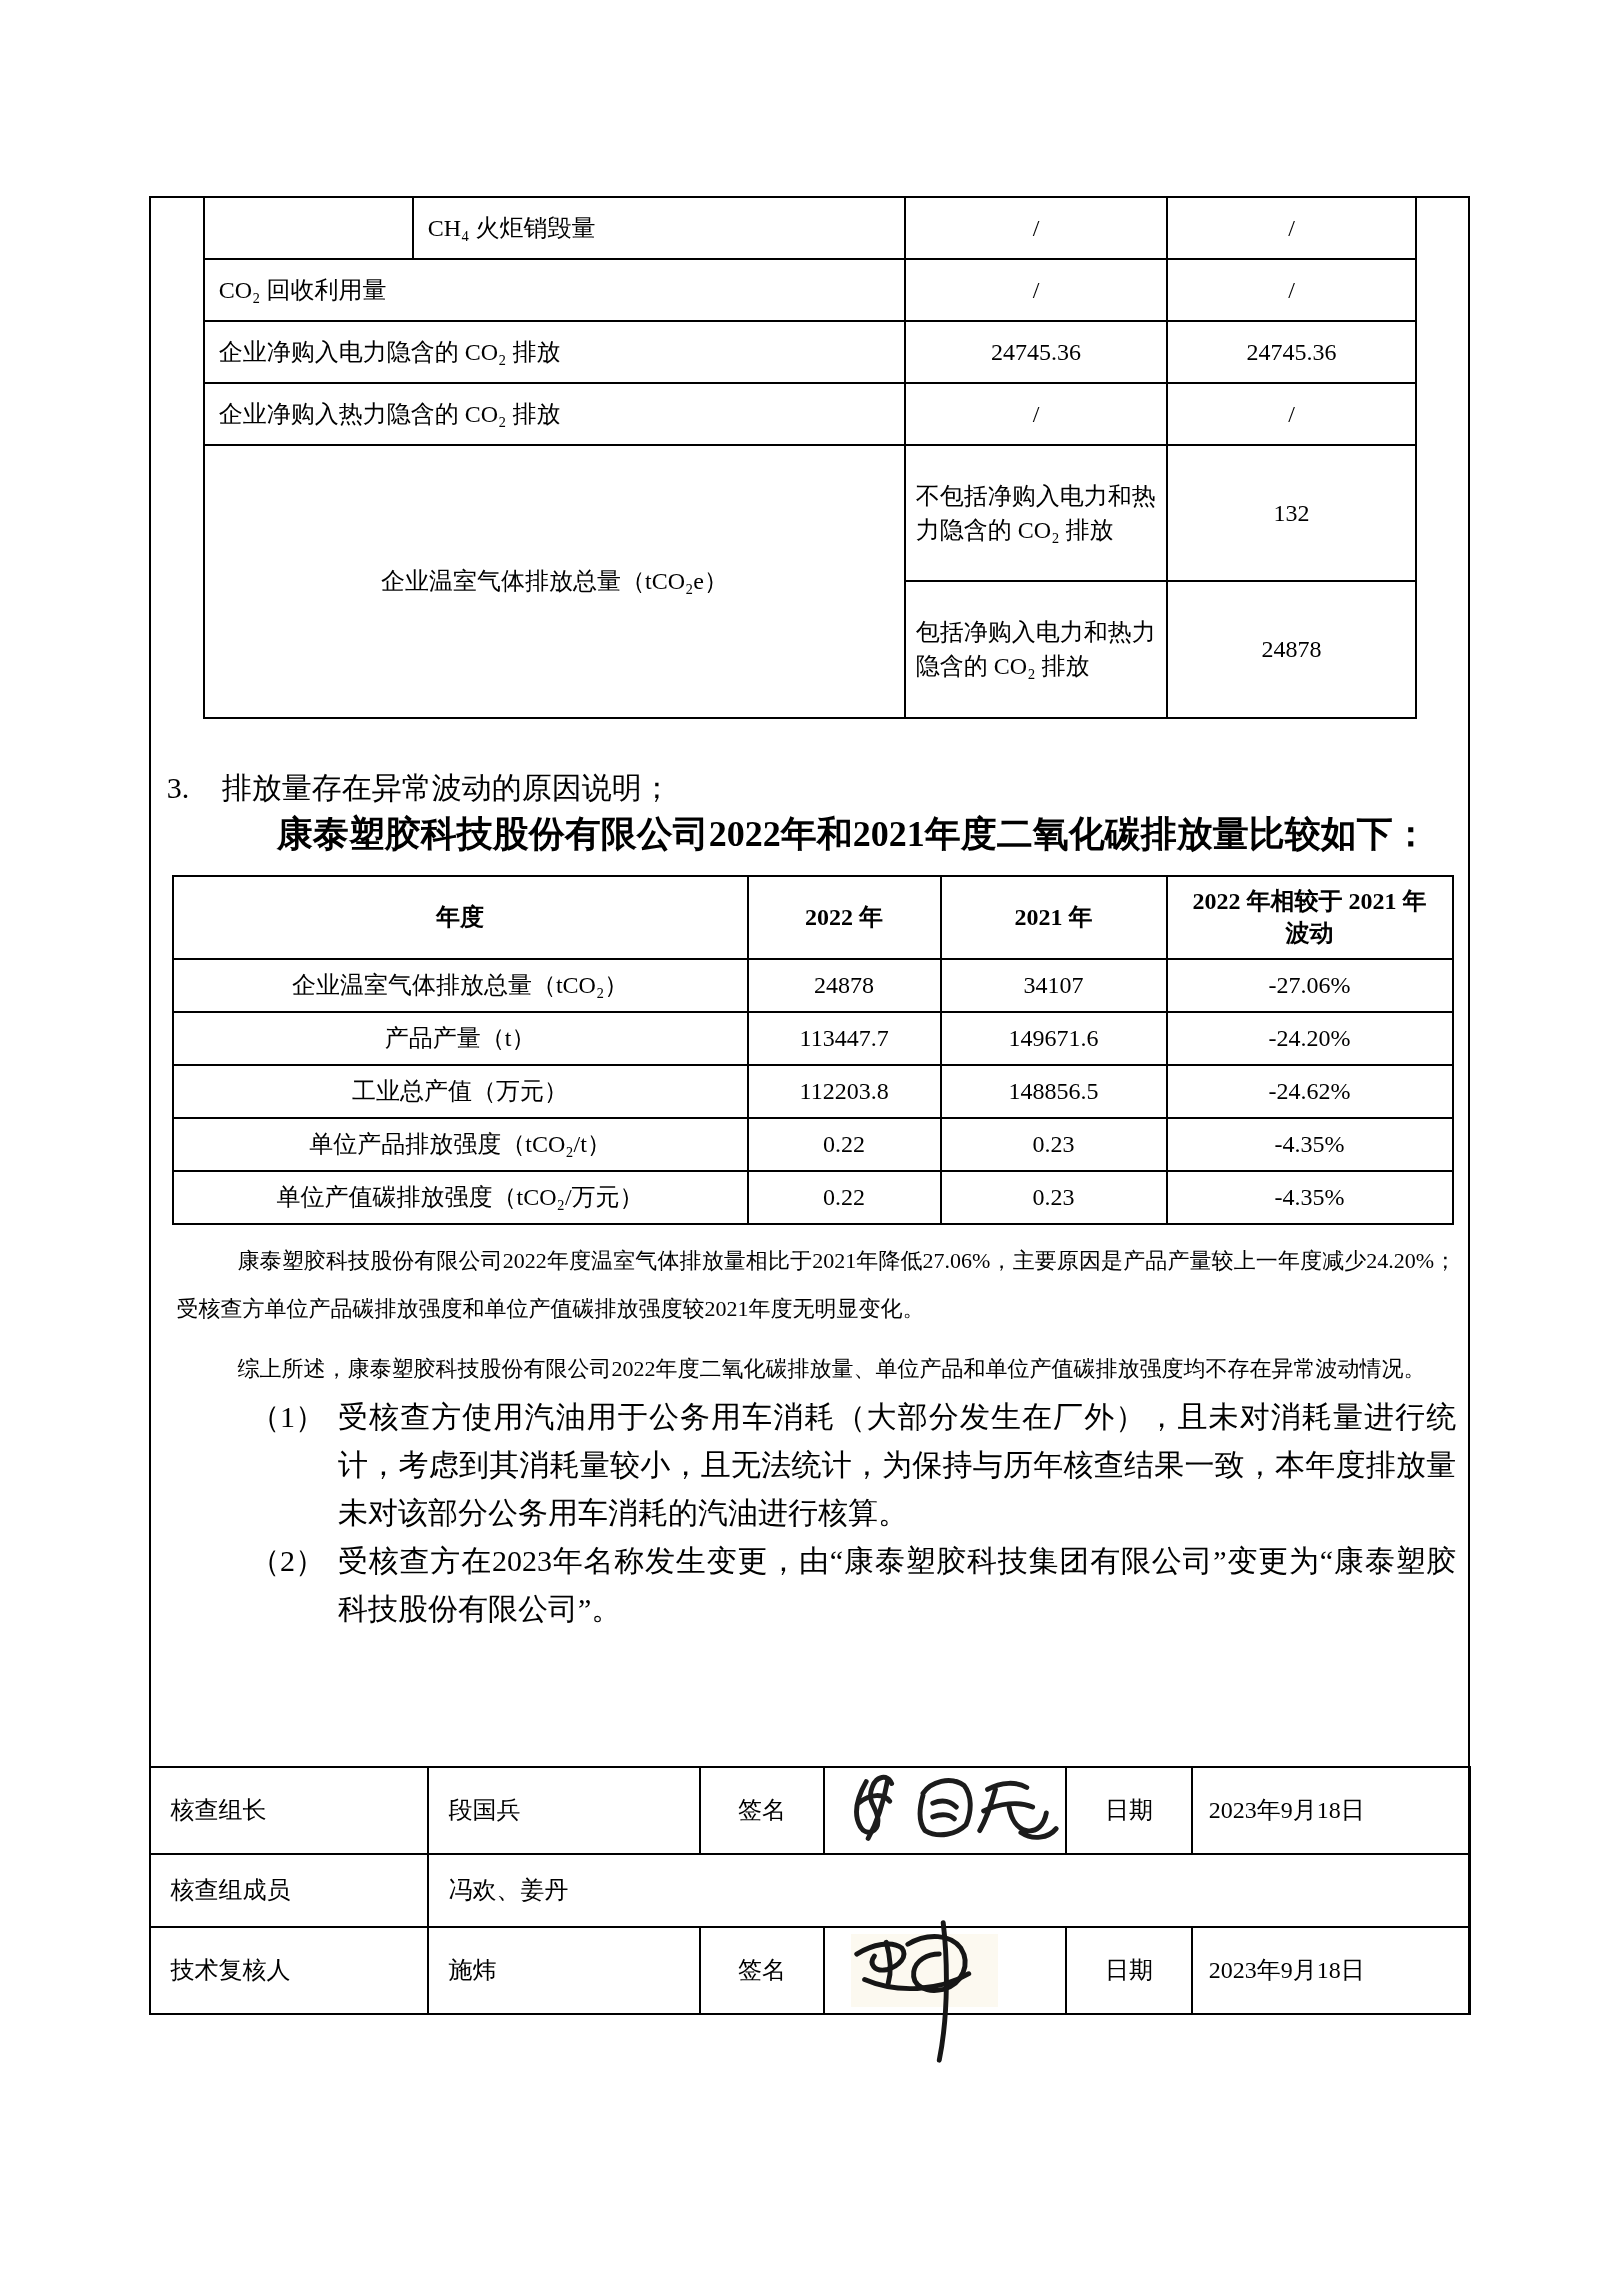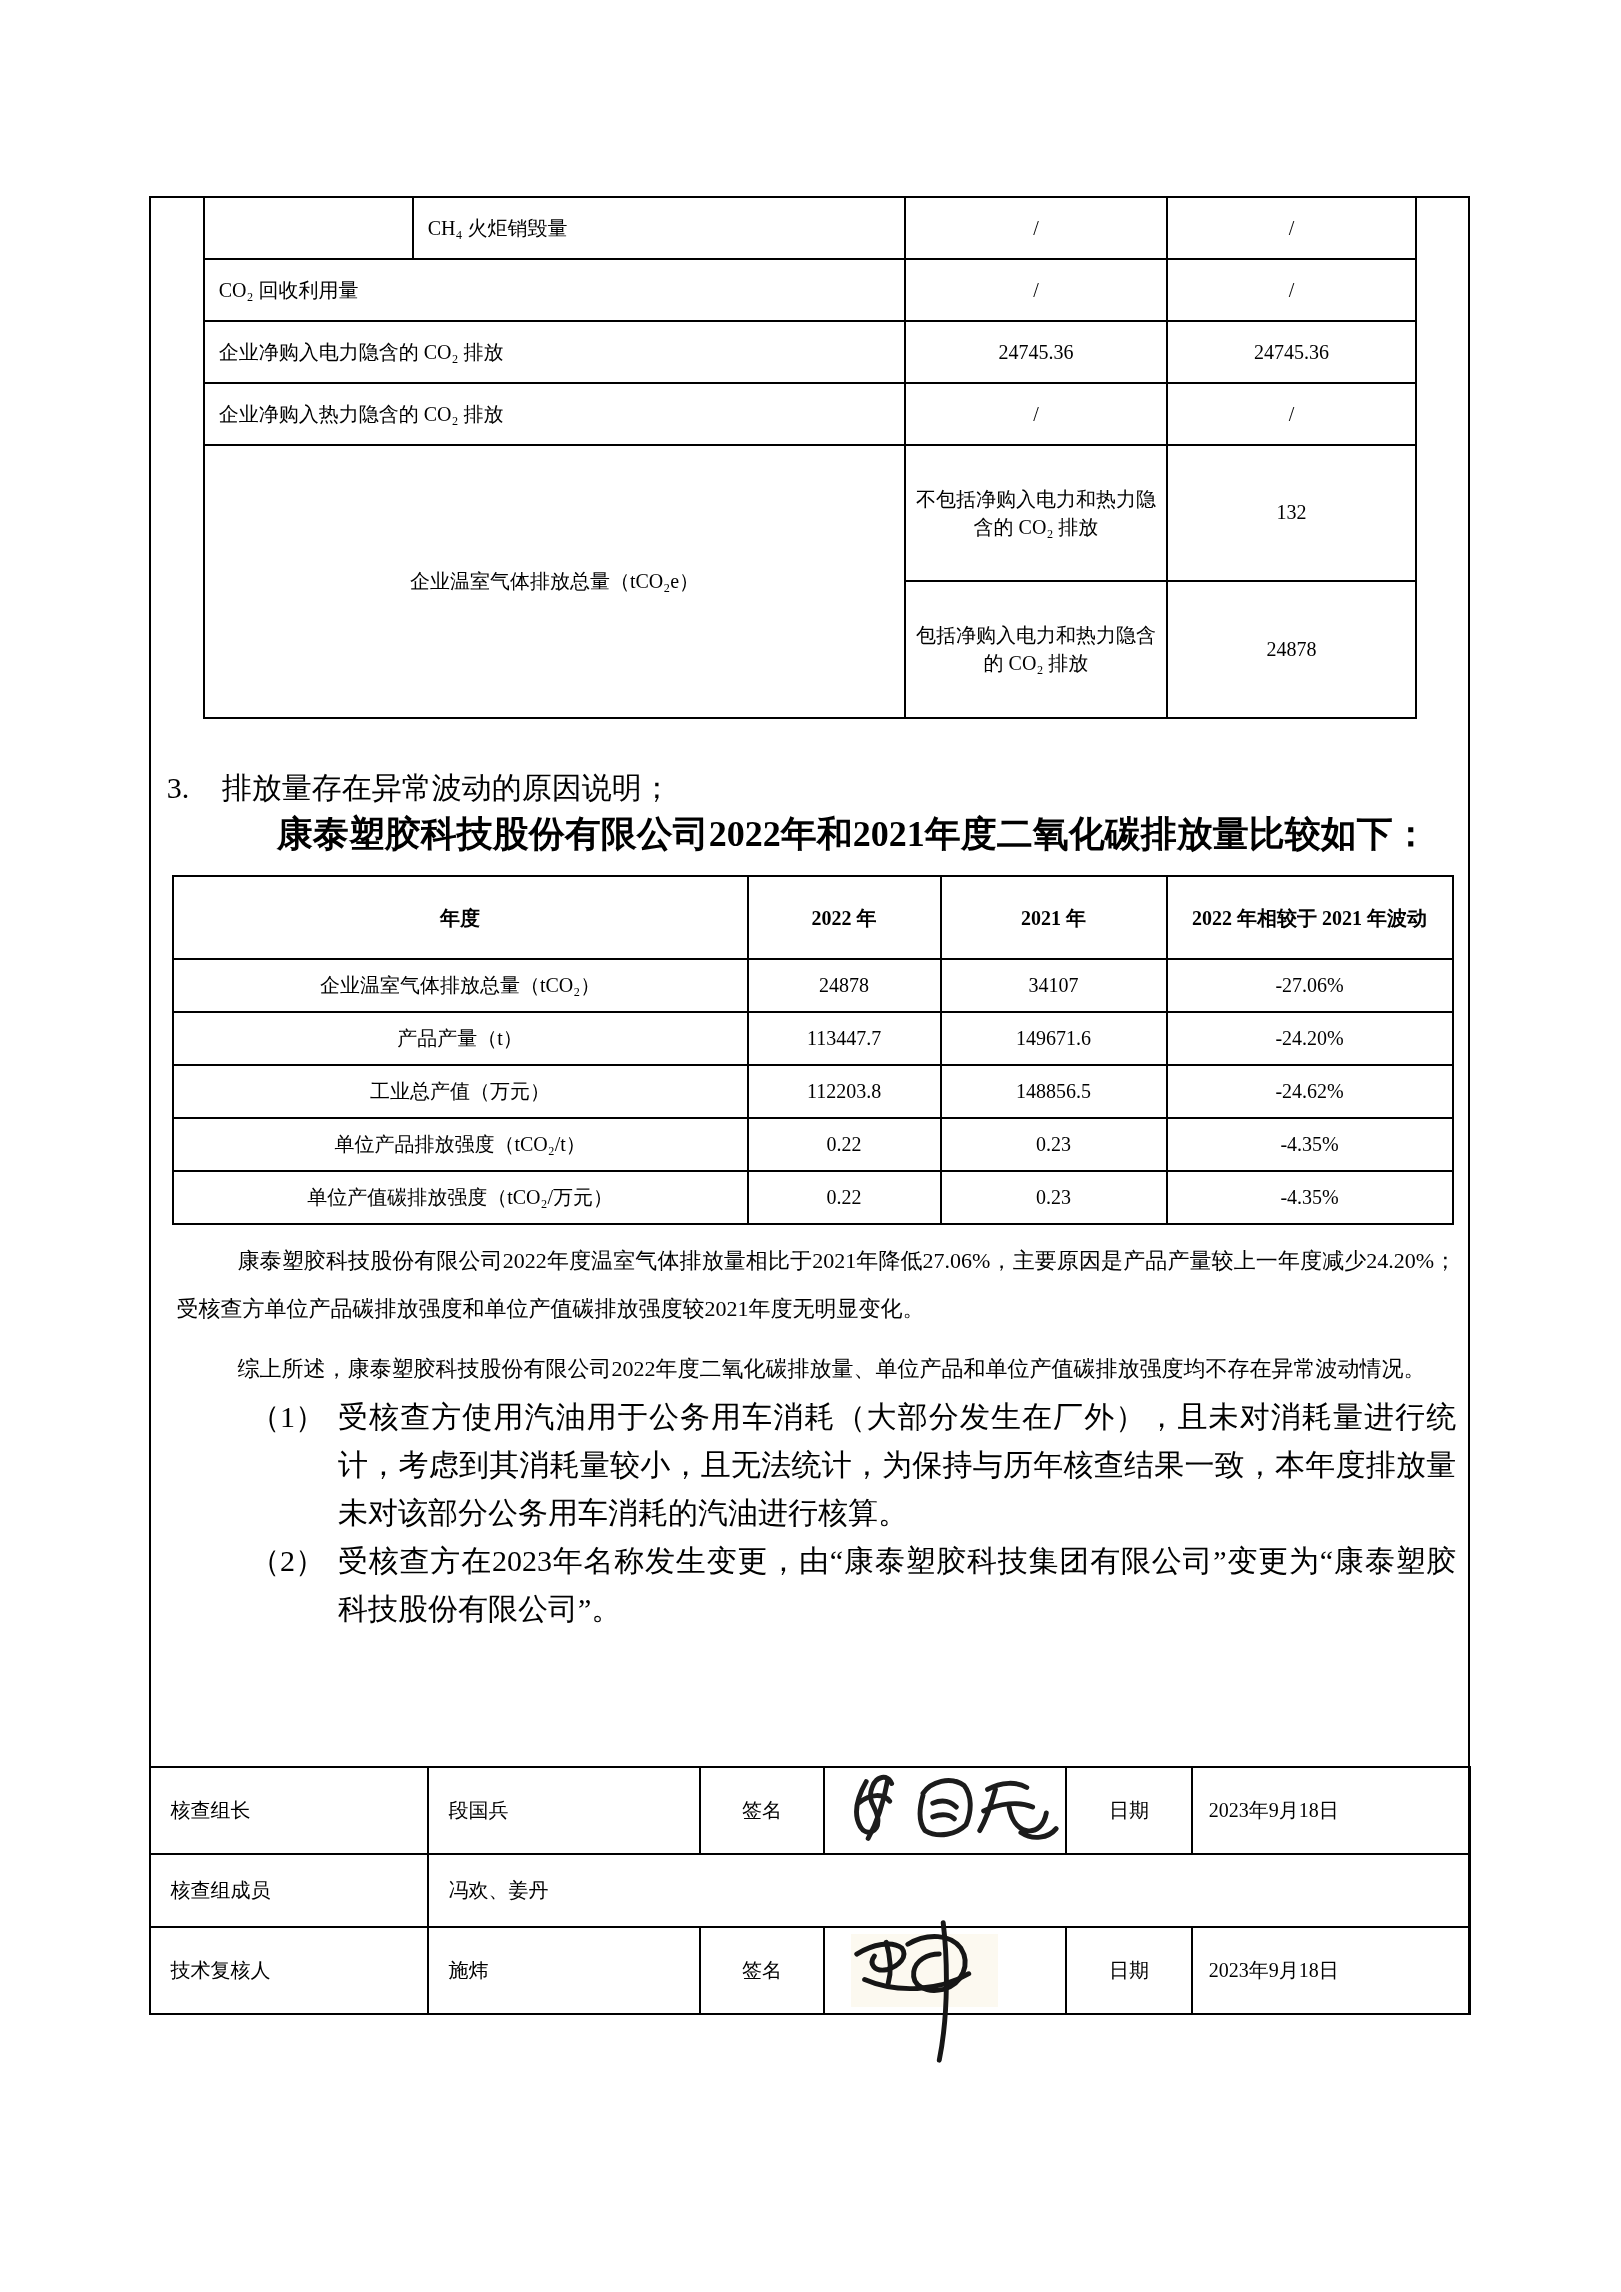--- a/index.html
+++ b/index.html
@@ -12,28 +12,28 @@
     overflow:hidden;
   }
   .frame{
     position:absolute;
     left:149px;top:196px;
     width:1321px;height:1819px;
     border:2px solid #000;
     box-sizing:border-box;
   }
   table{border-collapse:collapse;table-layout:fixed;}
-  td{border:2px solid #000;font-size:20px;line-height:1.35;vertical-align:middle;
+  td{border:2px solid #000;font-size:24px;line-height:1.35;vertical-align:middle;
      padding:0;overflow:visible;}
 
   
   .top-table{margin:-2px 0 0 52px;width:1211px;}
   .top-table td.lab{ text-align:left; padding-left:13.7px; }
   .top-table td.ctr{ text-align:center; }
-  .top-table td.sub{ text-align:center; line-height:1.42; padding:5.9px 9.8px; }
+  .top-table td.sub{ text-align:left; line-height:1.42; padding:5.9px 9.8px; }
   .top-table .r1 td{height:60px;}
   .top-table .r  td{height:60px;}
   .top-table .ra td{height:122px;}
   .top-table .rb td{height:123px;}
   .top-table td.tot{ text-align:center; }
 
   
   .sec-head{position:relative;margin:45px 0 0 15.7px;font-size:30px;line-height:47px;}
   .sec-head .num{display:inline-block;width:55px;}
   .intro{margin:0 0 17.6px 15.7px;font-size:36px;line-height:47px;text-indent:110px;font-weight:bold;}

